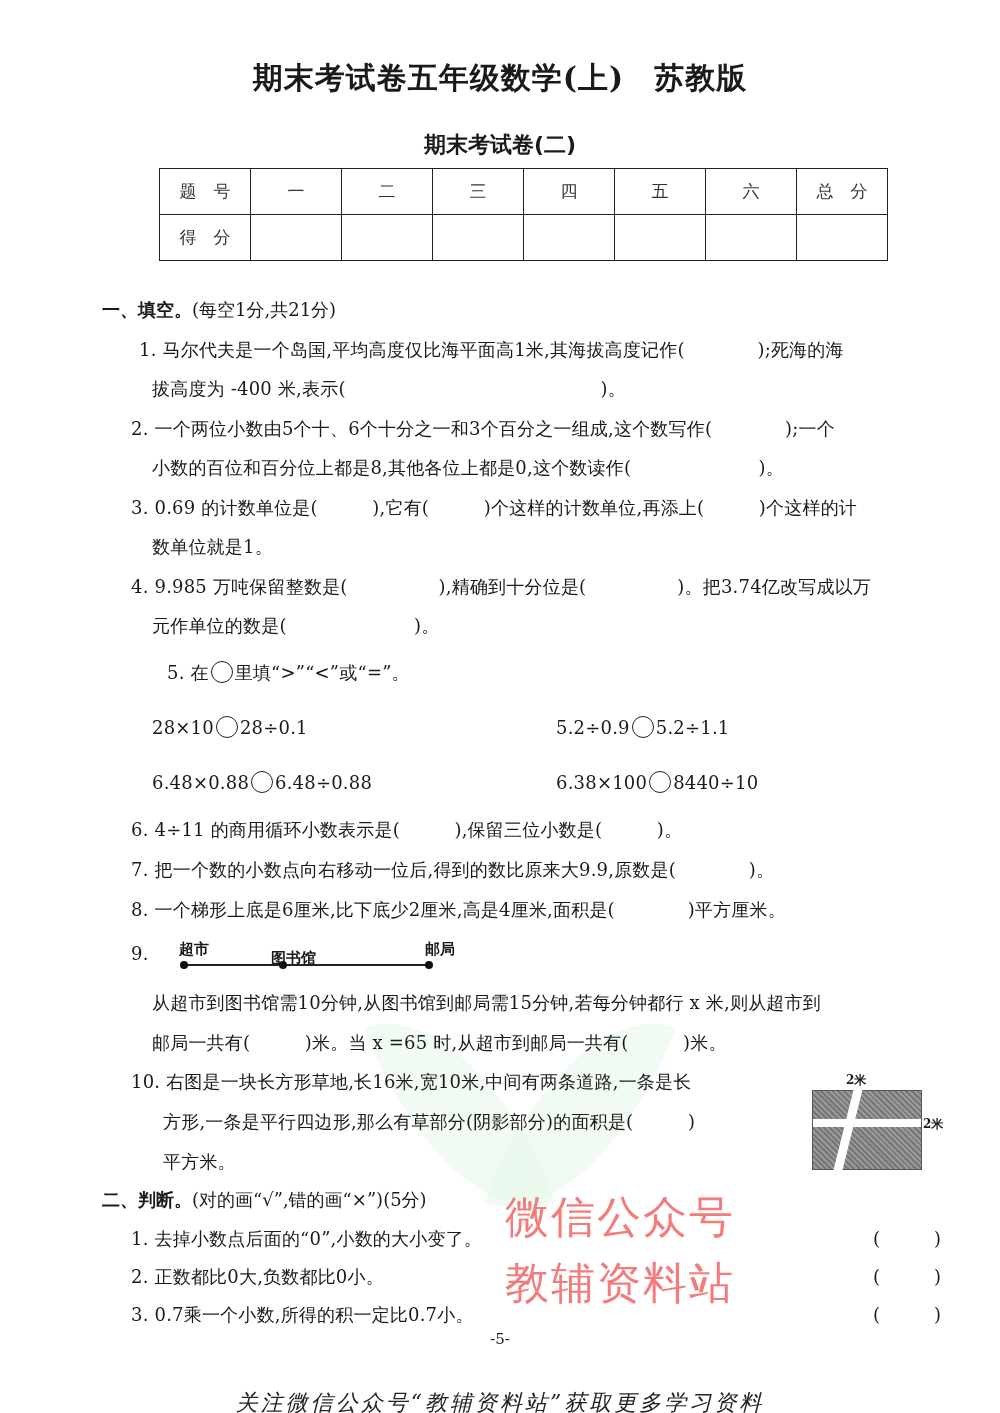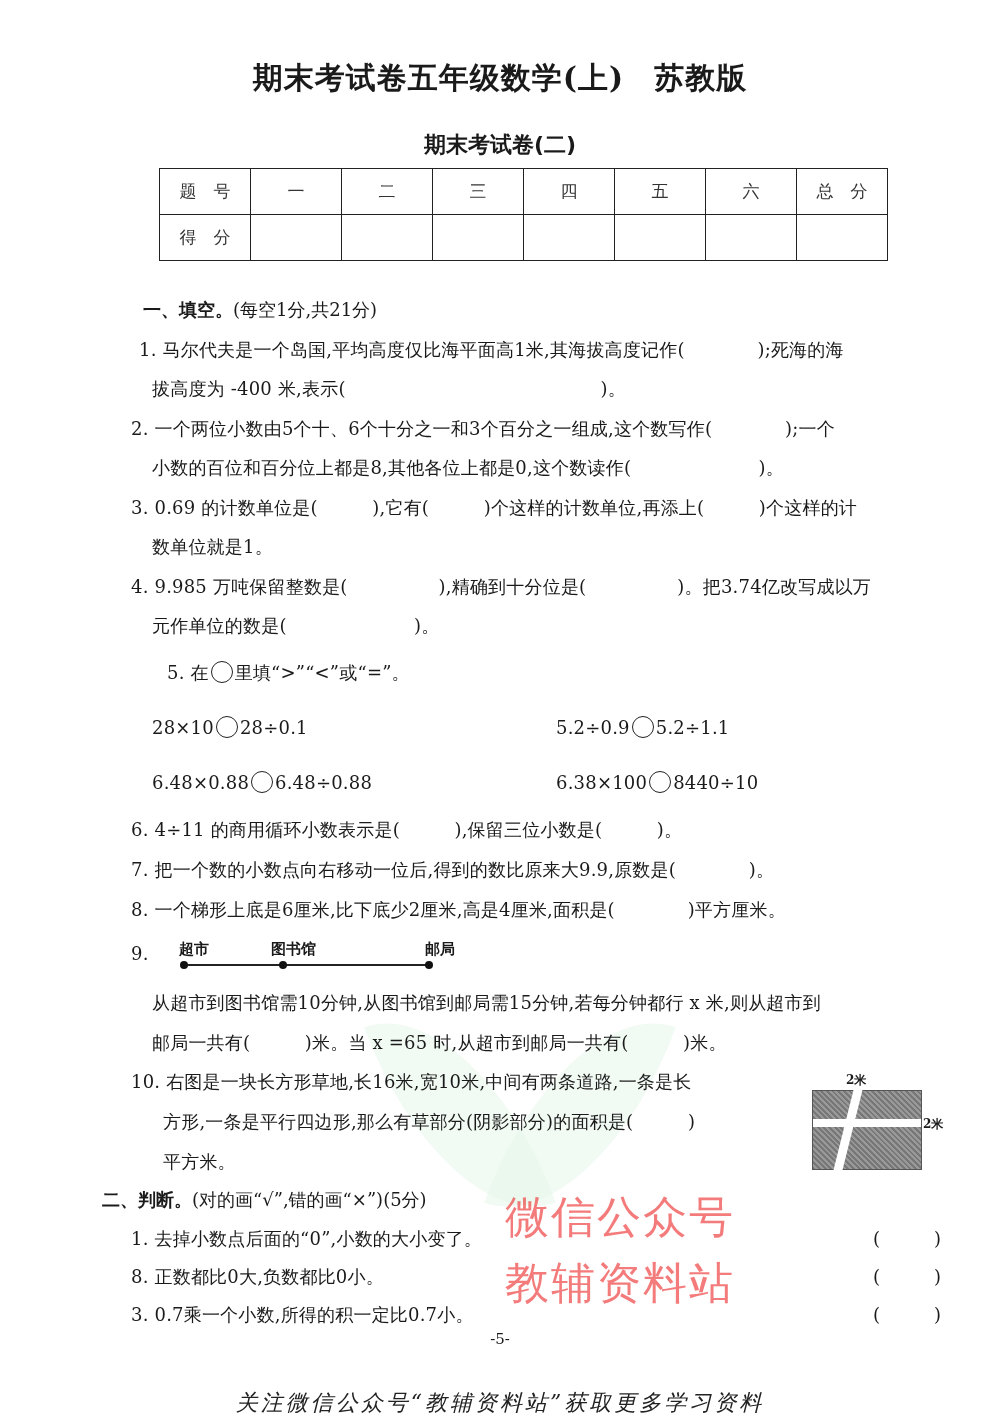--- a/index.html
+++ b/index.html
@@ -105,21 +105,21 @@
     <td></td>
     <td></td>
     <td></td>
     <td></td>
     <td></td>
     <td></td>
   </tr>
 </tbody>
   </table>
 
-<div class="abs sec" style="top:298px;margin-left:41px;">
+<div class="abs sec" style="top:298px;">
   <b>一、填空。</b><span>(每空1分,共21分)</span>
 </div>
 
 <div class="abs line" style="top:338px;margin-left:8px;">1. 马尔代夫是一个岛国,平均高度仅比海平面高1米,其海拔高度记作(　　　　);死海的海</div>
 <div class="abs line cont" style="top:377px;">拔高度为 -400 米,表示(　　　　　　　　　　　　　　)。</div>
 
 <div class="abs line" style="top:417px;">2. 一个两位小数由5个十、6个十分之一和3个百分之一组成,这个数写作(　　　　);一个</div>
 <div class="abs line cont" style="top:456px;">小数的百位和百分位上都是8,其他各位上都是0,这个数读作(　　　　　　　)。</div>
 
 <div class="abs line" style="top:496px;">3. 0.69 的计数单位是(　　　),它有(　　　)个这样的计数单位,再添上(　　　)个这样的计</div>
@@ -145,21 +145,21 @@
   <span>6.38×100</span><span class="circle"></span><span>8440÷10</span>
 </div>
 
 <div class="abs line" style="top:818px;">6. 4÷11 的商用循环小数表示是(　　　),保留三位小数是(　　　)。</div>
 <div class="abs line" style="top:858px;">7. 把一个数的小数点向右移动一位后,得到的数比原来大9.9,原数是(　　　　)。</div>
 <div class="abs line" style="top:898px;">8. 一个梯形上底是6厘米,比下底少2厘米,高是4厘米,面积是(　　　　)平方厘米。</div>
 
 <div class="abs line" style="top:943px;">9.</div>
 <div class="abs map9">
   <span class="lbl" style="left:4px;">超市</span>
-  <span class="lbl" style="left:96px;">图书馆</span>
+  <span class="lbl" style="left:96px;margin-top:9px;">图书馆</span>
   <span class="lbl" style="left:250px;">邮局</span>
   <div class="road" style="width:246px;"></div>
   <div class="dot" style="left:5px;"></div>
   <div class="dot" style="left:104px;"></div>
   <div class="dot" style="left:250px;"></div>
 </div>
 <div class="abs line cont" style="top:991px;">从超市到图书馆需10分钟,从图书馆到邮局需15分钟,若每分钟都行 x 米,则从超市到</div>
 <div class="abs line cont" style="top:1031px;">邮局一共有(　　　)米。当 x =65 时,从超市到邮局一共有(　　　)米。</div>
 
 <div class="abs line" style="top:1070px;">10. 右图是一块长方形草地,长16米,宽10米,中间有两条道路,一条是长</div>
@@ -174,19 +174,19 @@
   </div>
   <span class="l2">2米</span>
 </div>
 
 <div class="abs sec" style="top:1188px;">
   <b>二、判断。</b><span>(对的画“√”,错的画“×”)(5分)</span>
 </div>
 
 <div class="abs line" style="top:1227px;">1. 去掉小数点后面的“0”,小数的大小变了。</div>
 <div class="abs paren" style="top:1227px;">(　　　)</div>
-<div class="abs line" style="top:1265px;">8. 正数都比0大,负数都比0小。</div>
+<div class="abs line" style="top:1265px;">2. 正数都比0大,负数都比0小。</div>
 <div class="abs paren" style="top:1265px;">(　　　)</div>
 <div class="abs line" style="top:1303px;">3. 0.7乘一个小数,所得的积一定比0.7小。</div>
 <div class="abs paren" style="top:1303px;">(　　　)</div>
 
 <div class="abs pageno">-5-</div>
 <div class="abs footer">关注微信公众号“教辅资料站”获取更多学习资料</div>
 
 </body></html>

